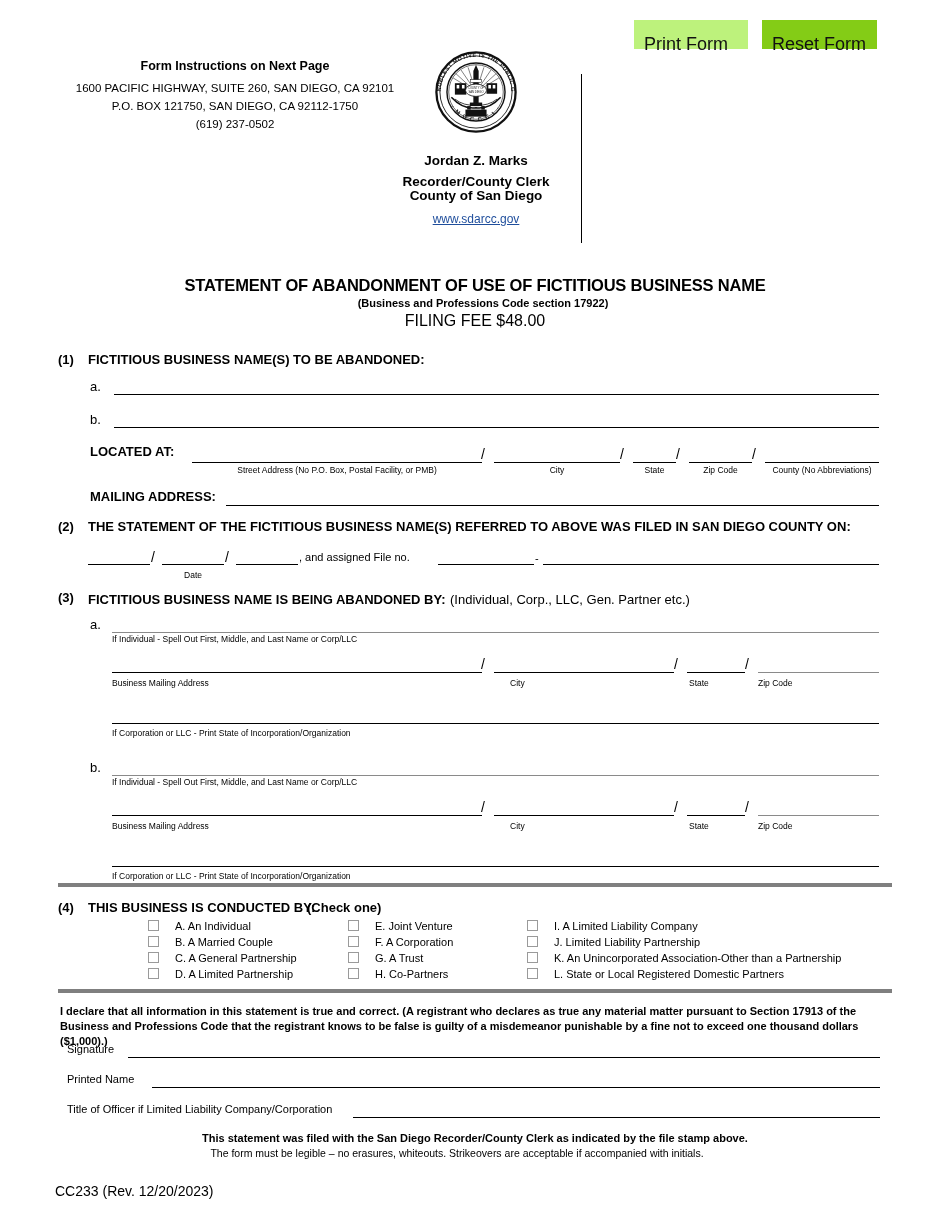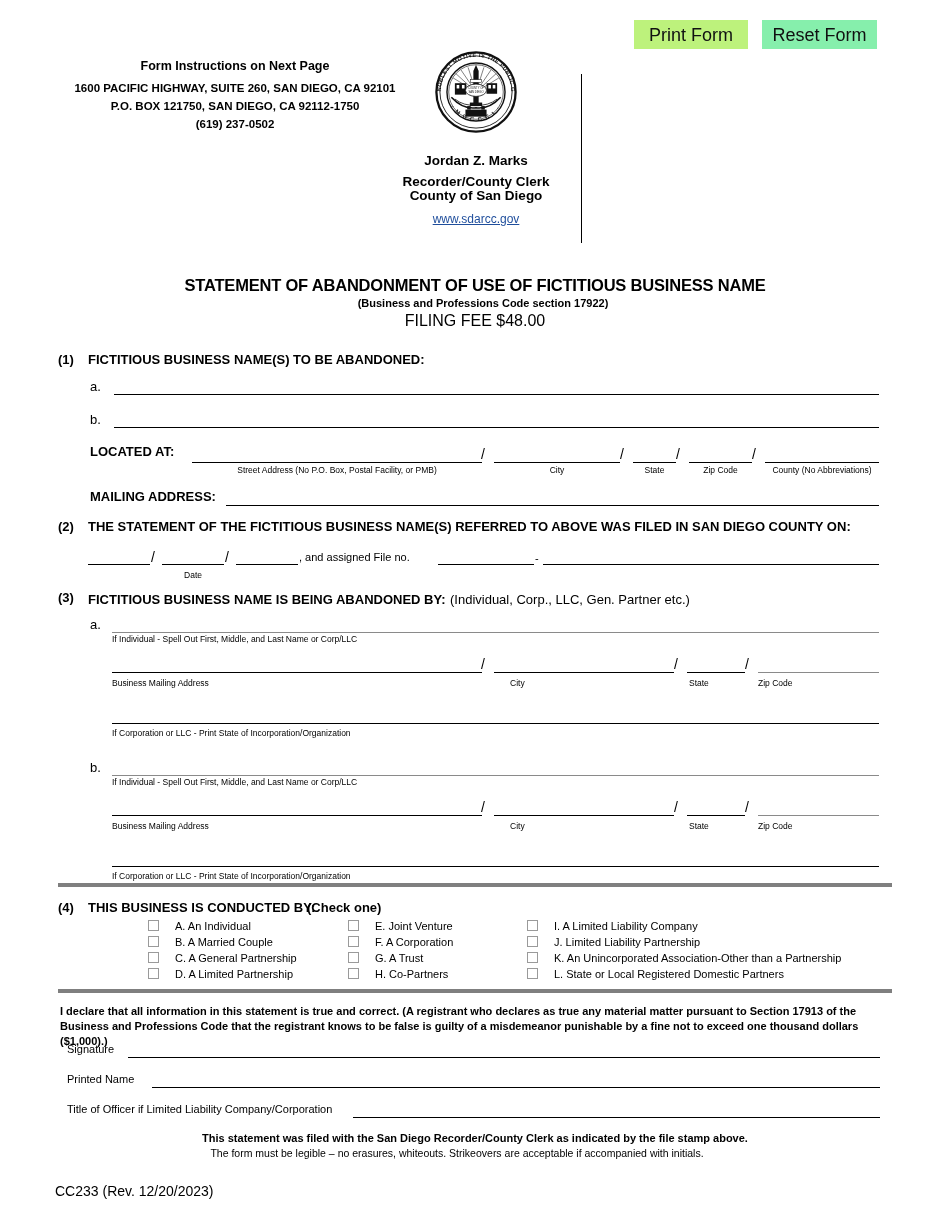--- a/index.html
+++ b/index.html
@@ -19,47 +19,46 @@
     overflow: hidden;
   }
   .abs { position: absolute; }
 
   
   .form-btn {
     position: absolute;
     font-family: "Liberation Sans", sans-serif;
     font-size: 18px;
     line-height: 28px;
-    text-align: center;
+    text-align: left;
     border: 0;
     color: #111;
     cursor: pointer;
-    padding: 0 10px;
+    padding: 10px 10px;
     white-space: nowrap;
   }
   #print-form-button {
     left: 634px; top: 20px; width: 114px; height: 29px;
     background: #bdf27c;
   }
   #reset-form-button {
     left: 762px; top: 20px; width: 115px; height: 29px;
-    background: #86efac;
+    background: #84cc16;
   }
 
   
   .hdr-instr {
     left: 0; top: 38px; width: 470px;
     text-align: center;
     font-size: 12.5px; font-weight: bold; margin-top: 21px;
   }
   .hdr-addr {
     left: 0; width: 470px;
     text-align: center;
     font-size: 11.5px;
-    font-weight: bold;
   }
 
   
   #county-seal { left: 432px; top: 46px; width: 88px; height: 92px; }
 
   
   .rec-line {
     left: 380px; width: 192px; text-align: center;
     font-size: 13.5px; font-weight: bold;
   }

